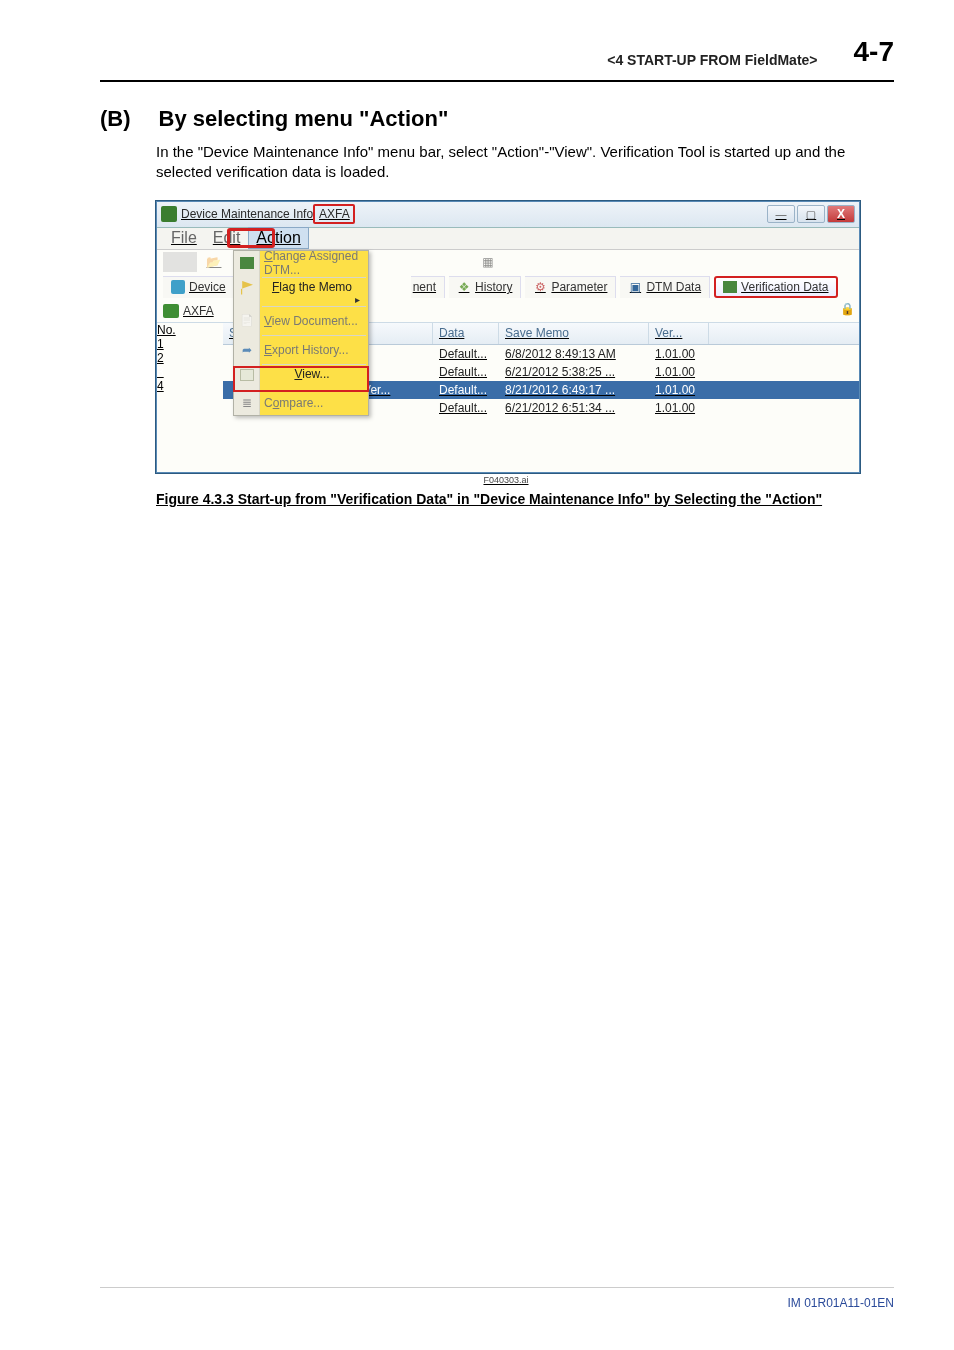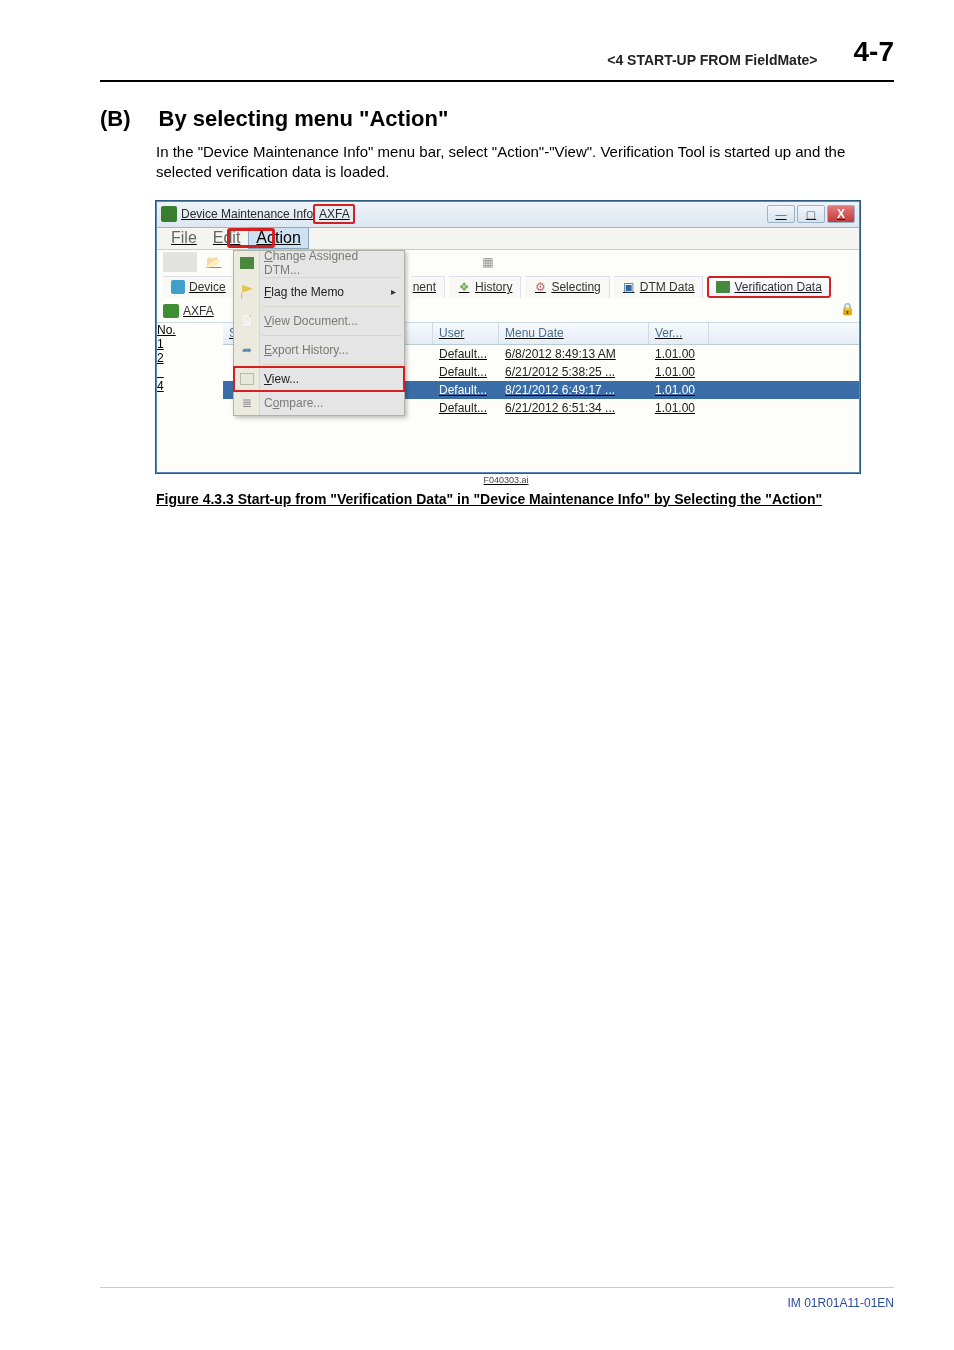--- a/index.html
+++ b/index.html
@@ -40,24 +40,24 @@
   .ic-ver { background: #4a873f; width: 14px; height: 12px; }
   .tool-row3 { height: 22px; display: flex; align-items: center; padding-left: 6px; gap: 4px; color: #333; }
   .tool-row3 .axfa-ic { width: 16px; height: 14px; background: #3f8e34; border-radius: 2px; }
   .grid-head { height: 22px; background: linear-gradient(#f6f9fc,#e5edf4); border-bottom: 1px solid #b9cad9; display: flex; color: #4a6d8e; font-size: 12px; }
   .gh { padding: 3px 6px; border-right: 1px solid #cddbe6; }
   .grid-row { height: 18px; display: flex; align-items: center; font-size: 12px; color: #222; }
   .gc { padding: 12px 6px; overflow: hidden; white-space: nowrap; }
   .grid-row.sel { background: #3a6da8; color: #fff; }
 
   
-  .dropdown { position: absolute; left: 76px; top: 0; width: 172px; background: #e5e5e5; border: 1px solid #b1b1a6; box-shadow: 2px 2px 4px rgba(0,0,0,.25); z-index: 10; }
+  .dropdown { position: absolute; left: 76px; top: 0; width: 136px; background: #fde047; border: 1px solid #b1b1a6; box-shadow: 2px 2px 4px rgba(0,0,0,.25); z-index: 10; }
   .dd-iconstrip { position: absolute; left: 0; top: 0; width: 26px; bottom: 0; background: #eceadf; border-right: 1px solid #d8d6c8; }
   .dd-item { height: 24px; display: flex; align-items: center; padding-left: 30px; padding-right: 8px; color: #7a7a74; font-size: 12px; position: relative; }
-  .dd-item.enabled { color: #222; }
+  .dd-item.enabled { color: #222; flex-direction: column; }
   .dd-item .arrow { margin-left: auto; font-size: 10px; color: #333; }
   .dd-item .und { text-decoration: underline; }
   .dd-sep { height: 1px; margin: 2px 2px 2px 28px; background: #d8d6c8; }
   .dd-item .dd-ic { position: absolute; left: 5px; width: 16px; height: 16px; display: flex; align-items: center; justify-content: center; }
   .dd-item.view-hl { outline: 2px solid #d32020; outline-offset: -1px; }
   .dd-ic-flag { background: #e6c34a; clip-path: polygon(0 0,100% 30%,0 60%,0 100%,10% 100%,10% 0); width: 12px; height: 14px; }
   .dd-ic-export::before { content: "➦"; color: #5b8bb8; font-size: 12px; }
   .dd-ic-view { background: #e6e8d8; border: 1px solid #b8bca4; width: 14px; height: 12px; }
   .dd-ic-cmp::before { content: "≣"; color: #888; font-size: 12px; }
   .dd-ic-change { background: #4a873f; width: 14px; height: 12px; }
@@ -134,21 +134,21 @@
           <div style="width:168px"></div>
           <div class="tabbtn" style="padding-left:2px">
               <span>nent</span>
             </div>
           <div class="tabbtn">
               <span class="icon ic-hist">❖</span>
               <span>History</span>
             </div>
           <div class="tabbtn">
               <span class="icon ic-param">⚙</span>
-              <span>Selecting</span>
+              <span>Parameter</span>
             </div>
           <div class="tabbtn">
               <span class="icon ic-dtm">▣</span>
               <span>DTM Data</span>
             </div>
           <div class="tabbtn ver sel">
               <span class="icon ic-ver"></span>
               <span>Verification Data</span>
             </div>
         </div>
@@ -202,22 +202,22 @@
             <div class="lh">No.</div>
             <div class="ln" style="position:relative"><span>1</span></div>
             <div class="ln" style="position:relative"><span>2</span></div>
             <div class="ln selbox"><span style="position:relative;z-index:2;color:#fff">3</span></div>
             <div class="ln" style="position:relative"><span class="rowic"></span><span>4</span></div>
           </div>
           <div class="right-grid">
             <div class="grid-head">
               <div class="gh w-seri">Seri...</div>
               <div class="gh w-reason">Reason</div>
-              <div class="gh w-user">User</div>
-              <div class="gh w-save">Menu Date</div>
+              <div class="gh w-user">Data</div>
+              <div class="gh w-save">Save Memo</div>
               <div class="gh w-ver">Ver...</div>
             </div>
             <div class="grid-row">
               <div class="gc w-seri"></div>
               <div class="gc w-reason">next</div>
               <div class="gc w-user">Default...</div>
               <div class="gc w-save">6/8/2012 8:49:13 AM</div>
               <div class="gc w-ver">1.01.00</div>
             </div>
             <div class="grid-row">

